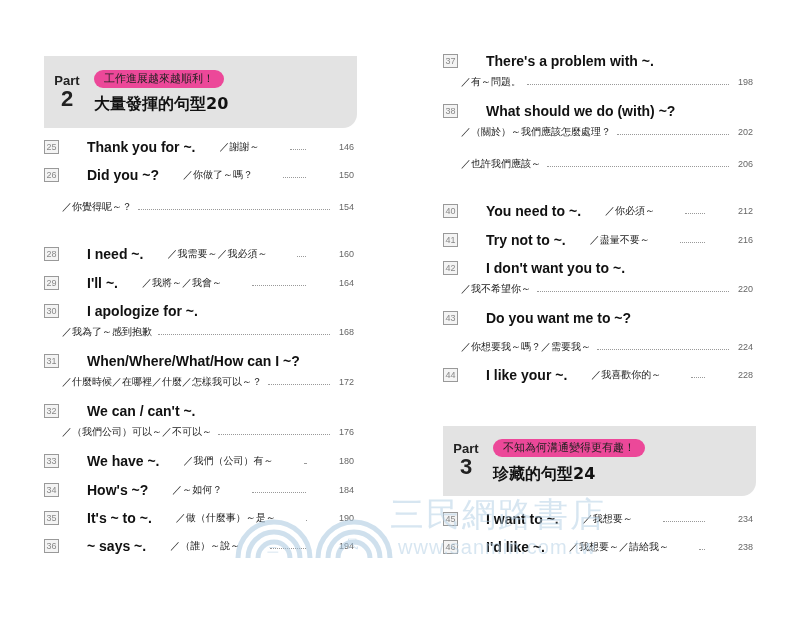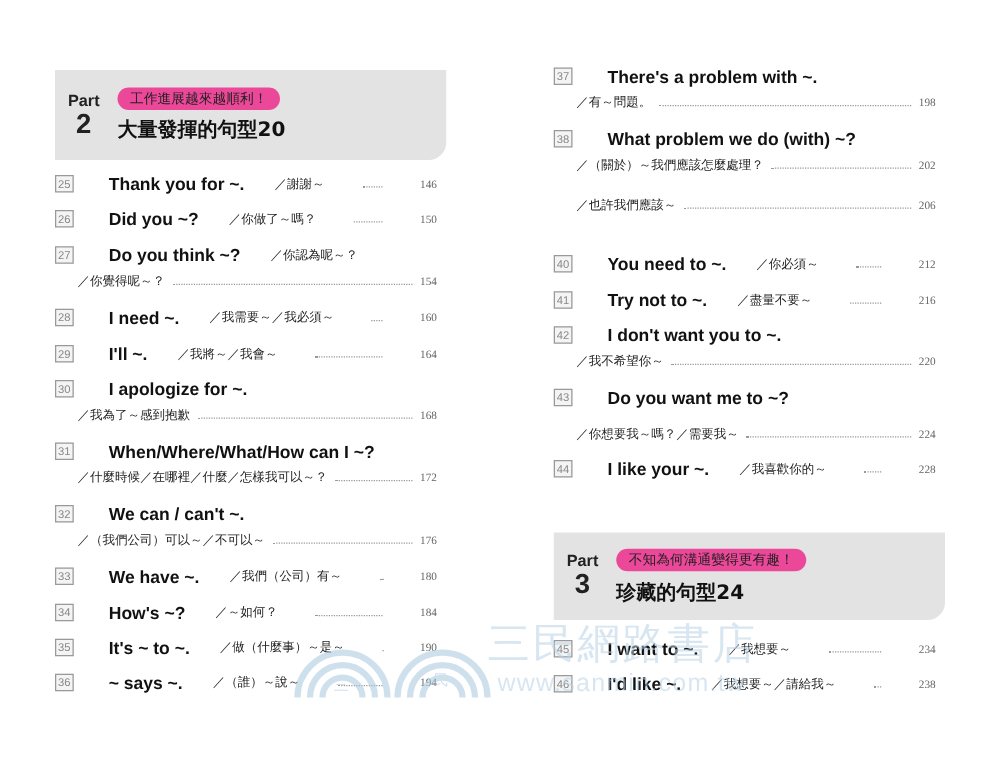--- a/index.html
+++ b/index.html
@@ -39,21 +39,21 @@
     display: inline-block; width: 13px; height: 12px; border: 1px solid #999; background: #f4f4f4;
     font-size: 9px; line-height: 12px; text-align: center; color: #888; margin-right: 4px; flex: none;
     font-family: "Liberation Sans", sans-serif;
   }
   .en { font-family: "Liberation Sans", sans-serif; font-weight: bold; font-size: 14px; color: #111; flex: none; }
   .zh { font-size: 10px; color: #222; flex: none; }
   .leader {
     flex: 1 1 auto; margin: 0 6px; height: 1px; align-self: center;
     border-bottom: 1px dotted #999; position: relative; top: 2px;
   }
-  .pg { font-family: Liberation Serif, serif; font-size: 9px; color: #666; width: 18px; text-align: left; flex: none; }
+  .pg { font-family: Liberation Sans, sans-serif; font-size: 9px; color: #666; width: 18px; text-align: right; flex: none; }
 
   .watermark {
     position: absolute; left: 230px; top: 490px; width: 360px; height: 80px; pointer-events: none; opacity: 0.55;
   }
   .wm-arcs { position: absolute; left: 0; top: 0; }
   .wm-text {
     position: absolute; left: 160px; top: 2px; font-size: 34px; color: #b8d2e6; letter-spacing: 2px;
     font-family: "DejaVu Serif", serif; white-space: nowrap;
   }
   .wm-url {
@@ -88,25 +88,20 @@
     <div class="line1">
         <span class="num-box">26</span>
         <span class="en">Did you ~?</span>
         <span class="zh">／你做了～嗎？</span>
         <span class="leader"></span>
         <span class="pg">150</span>
       </div>
   </div>
 
   <div class="entry" style="top:195px;">
-    <div class="line1">
-        <span class="num-box">27</span>
-        <span class="en">Do you think ~?</span>
-        <span class="zh">／你認為呢～？</span>
-      </div>
     <div class="line2" style="margin-top:4px;">
         <span class="zh">／你覺得呢～？</span>
         <span class="leader"></span>
         <span class="pg">154</span>
       </div>
   </div>
 
   <div class="entry" style="top:245px;">
     <div class="line1">
         <span class="num-box">28</span>
@@ -214,21 +209,21 @@
     <div class="line2" style="margin-top:4px;">
         <span class="zh">／有～問題。</span>
         <span class="leader"></span>
         <span class="pg">198</span>
       </div>
   </div>
 
   <div class="entry" style="top:102px;">
     <div class="line1">
         <span class="num-box">38</span>
-        <span class="en">What problem we do (with) ~?</span>
+        <span class="en">What should we do (with) ~?</span>
       </div>
     <div class="line2" style="margin-top:4px;">
         <span class="zh">／（關於）～我們應該怎麼處理？</span>
         <span class="leader"></span>
         <span class="pg">202</span>
       </div>
   </div>
 
   <div class="entry" style="top:152px;">
     <div class="line2" style="margin-top:4px;">

